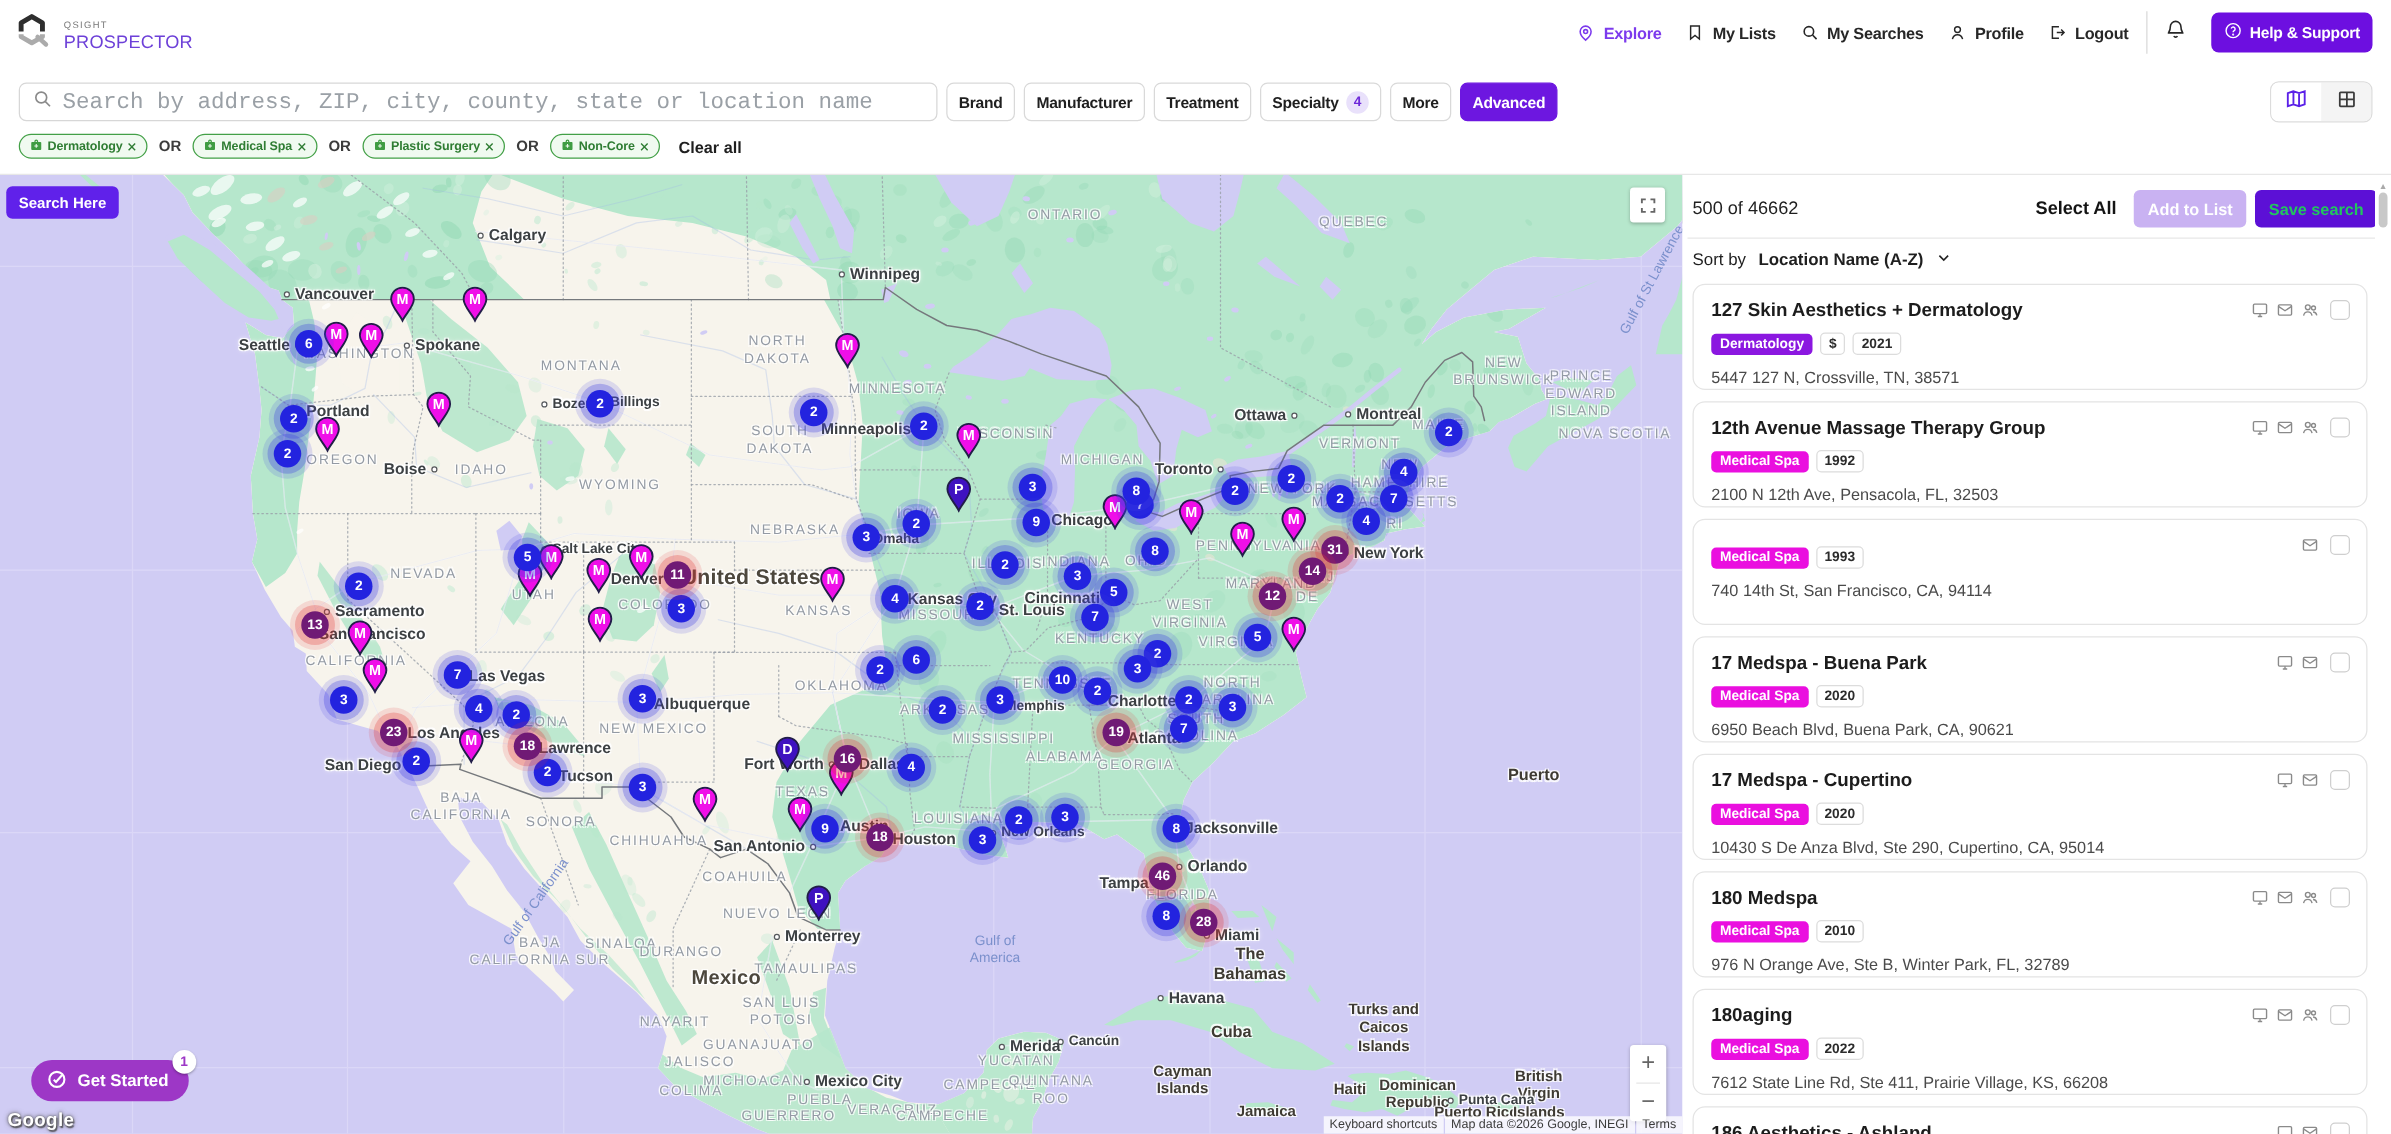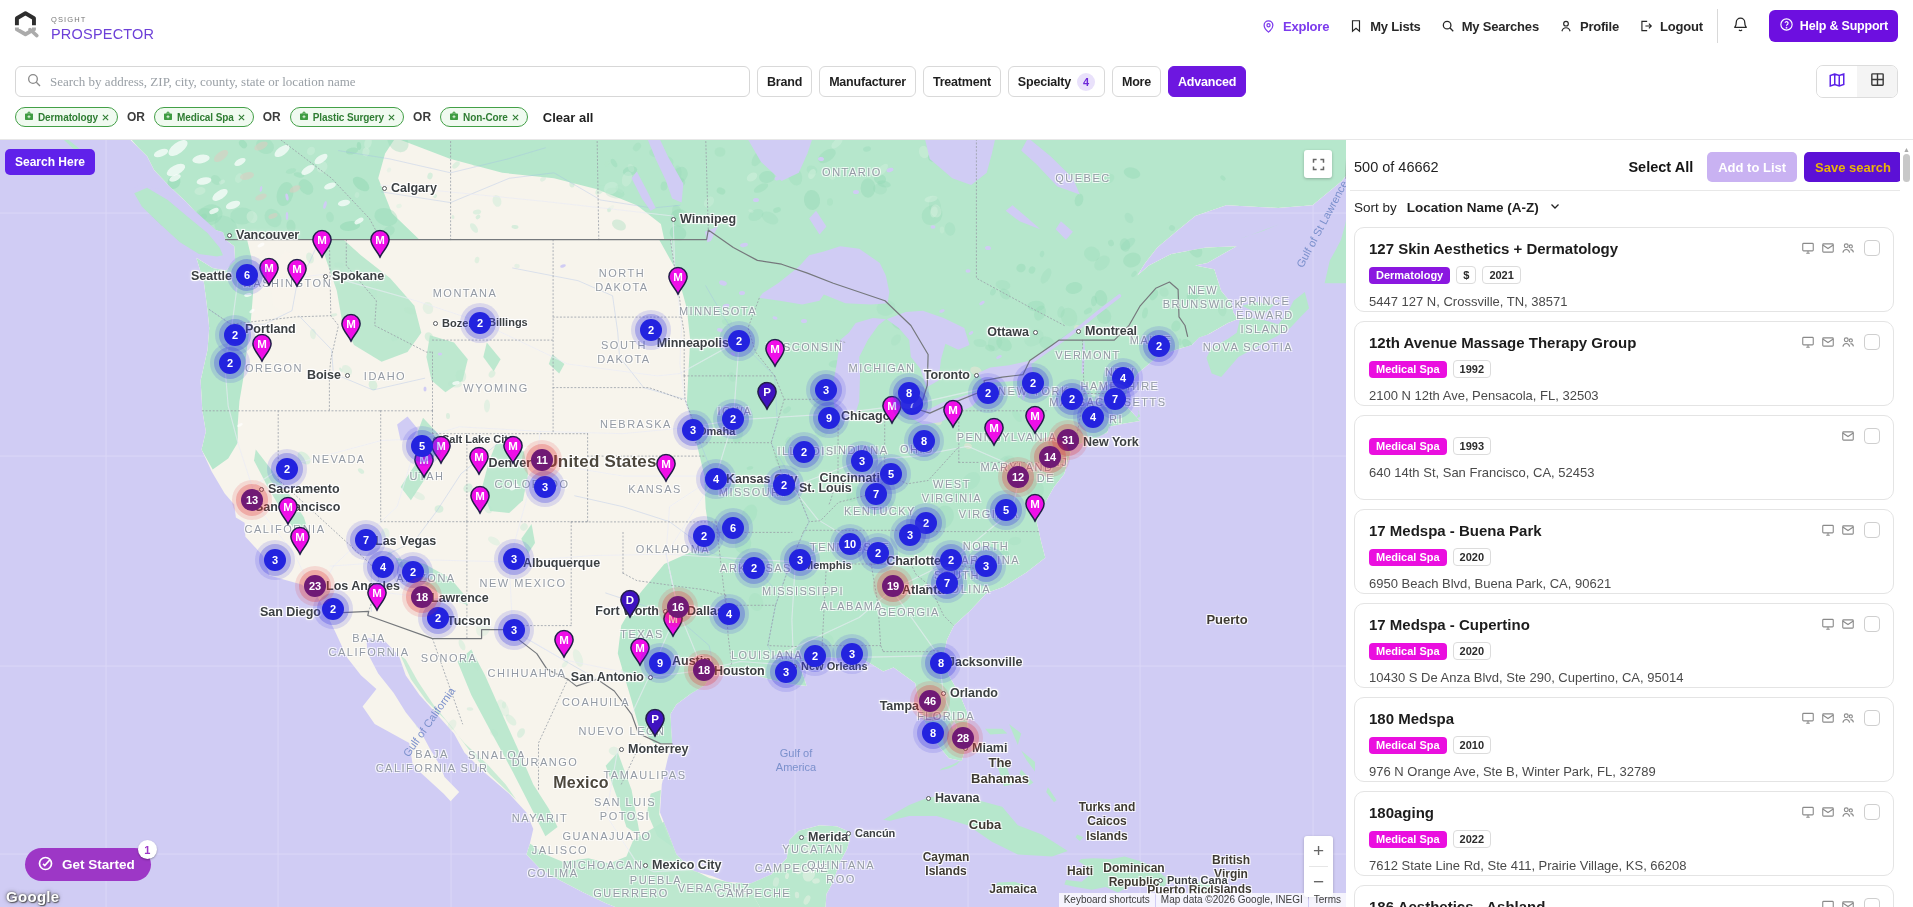--- a/index.html
+++ b/index.html
@@ -10,21 +10,21 @@
 .logo-text .q { font-size:7.5px; letter-spacing:1.1px; color:#777; font-weight:400; margin-top:6px; }
 .logo-text .p { font-size:14.5px; letter-spacing:0.2px; color:#6d40d8; font-weight:400; margin-top:2px; }
 .topnav { position:absolute; right:15px; top:0; height:52px; display:flex; align-items:center; gap:20px; }
 .nav-item { display:flex; align-items:center; gap:7px; font-size:13px; font-weight:700; color:#272727; cursor:pointer; letter-spacing:-0.2px; }
 .nav-item.active { color:#7c3aed; }
 .nav-item svg { display:block; }
 .nav-sep { width:1px; height:34px; background:#d9d9d9; margin:0 -6px; }
 .help-btn { display:flex; align-items:center; gap:6px; background:#6d0fe0; color:#fff; font-size:12.5px; font-weight:700; padding:7px 10px; border-radius:6px; border:none; cursor:pointer; letter-spacing:-0.2px; }
 .search-row { position:absolute; left:15px; top:66px; display:flex; gap:7px; }
 .search-box { width:735px; height:31px; border:1px solid #d7d7d7; border-radius:6px; display:flex; align-items:center; padding:0 10px; gap:8px; background:#fff; }
-.search-box input { border:none; outline:none; font-size:13px; width:100%; color:#c2410c; font-family:Liberation Serif, serif; }
+.search-box input { border:none; outline:none; font-size:18px; width:100%; color:#c2410c; font-family:Liberation Mono, monospace; }
 .search-box input::placeholder { color:#9aa0a6; }
 .fbtn { height:31px; padding:0 9px; border:1px solid #d9d9d9; border-radius:6px; background:#fff; font-size:12.5px; font-weight:700; color:#1f1f1f; cursor:pointer; display:flex; align-items:center; gap:6px; font-family:inherit; letter-spacing:-0.2px; }
 .fbtn.active { background:#6d17e0; border-color:#6d17e0; color:#fff; }
 .fcount { background:#e9e1fb; color:#6d28d9; font-size:11px; font-weight:700; width:18px; height:18px; border-radius:50%; display:flex; align-items:center; justify-content:center; }
 .view-toggle { position:absolute; right:15px; top:65px; display:flex; border:1px solid #dcdcdc; border-radius:7px; overflow:hidden; }
 .vt-btn { width:40px; height:31px; display:flex; align-items:center; justify-content:center; background:#f4f4f4; cursor:pointer; }
 .vt-btn.active { background:#fff; }
 .chips-row { position:absolute; left:15px; top:107px; display:flex; align-items:center; gap:7px; }
 .chip { display:flex; align-items:center; gap:3px; border:1px solid #43a047; background:#f0faf0; color:#2f7d33; border-radius:10px; height:20px; padding:0 7px; font-size:10px; font-weight:700; cursor:pointer; letter-spacing:-0.1px; }
 .chip .x { display:flex; }
@@ -62,21 +62,21 @@
 .google { position:absolute; left:6px; bottom:2px; font-size:15px; font-weight:700; color:#fff; letter-spacing:.3px; z-index:5;
   text-shadow:0 0 2px rgba(80,80,80,.9), 0 0 4px rgba(90,90,90,.7), 1px 1px 1px rgba(60,60,60,.8); }
 .attrib { position:absolute; right:0; bottom:0; display:flex; z-index:5; font-size:10px; color:#3c3c3c; height:14px; line-height:14px; }
 .attrib span { background:rgba(255,255,255,.78); padding:0 5px; margin-left:1px; white-space:nowrap; }
 
 .panel { position:absolute; left:1346px; top:140px; width:567px; height:767px; background:#fff; z-index:10; }
 .panel-head { position:absolute; left:8px; top:12px; width:548px; display:flex; align-items:center; }
 .res-count { font-size:14.5px; color:#1f1f1f; }
 .select-all { margin-left:auto; font-size:14.5px; font-weight:700; color:#141414; cursor:pointer; }
 .btn-add { margin-left:14px; background:#c9b2f2; border:none; color:#fff; font-size:13px; font-weight:700; height:30px; padding:0 11px; border-radius:5px; cursor:default; font-family:inherit; }
-.btn-save { margin-left:7px; background:#5c10d6; border:none; color:#eab308; font-size:13px; font-weight:700; height:30px; padding:0 11px; border-radius:5px; cursor:pointer; font-family:inherit; }
+.btn-save { margin-left:7px; background:#5c10d6; border:none; color:#22c55e; font-size:13px; font-weight:700; height:30px; padding:0 11px; border-radius:5px; cursor:pointer; font-family:inherit; }
 .panel-div { position:absolute; left:4px; top:50px; width:552px; height:1px; background:#e8e8e8; }
 .sort-row { position:absolute; left:8px; top:60px; display:flex; align-items:center; gap:10px; font-size:13.5px; color:#1f1f1f; }
 .sort-val { font-weight:700; display:flex; align-items:center; gap:10px; cursor:pointer; }
 .cards { position:absolute; left:8px; top:87px; width:548px; }
 .card { position:relative; width:540px; height:85px; border:1px solid #e4e4e4; border-radius:10px; background:#fff; margin-bottom:9px; padding:12px 14px; }
 .card-title { font-size:15px; font-weight:700; color:#1c1c1c; }
 .badges { display:flex; gap:6px; margin-top:9px; align-items:center; }
 .badge { font-size:11px; font-weight:700; border-radius:4px; padding:3px 7px; line-height:1; }
 .badge.derm { background:#8b17e0; color:#fff; }
 .badge.spa { background:#ea0fdf; color:#fff; }
@@ -695,21 +695,21 @@
 HAMPSHIRE</div>
       <div class="lbl state" style="left:1108px;top:263px">MASSACHUSETTS</div>
       <div class="lbl state" style="left:1116px;top:280px">RI</div>
       <div class="lbl state" style="left:1151px;top:201px">MAINE</div>
       <div class="lbl state" style="left:1060px;top:323px">NJ</div>
       <div class="lbl state" style="left:1046px;top:339px">DE</div>
       <div class="lbl state" style="left:852px;top:33px">ONTARIO</div>
       <div class="lbl state" style="left:1083px;top:39px">QUEBEC</div>
       <div class="lbl state" style="left:1203px;top:158px">NEW
 BRUNSWICK</div>
-      <div class="lbl state" style="left:1248px;top:208px">NOVA SCOTIA</div>
+      <div class="lbl state" style="left:1292px;top:208px">NOVA SCOTIA</div>
       <div class="lbl state" style="left:1265px;top:176px">PRINCE
 EDWARD
 ISLAND</div>
       <div class="lbl state" style="left:369px;top:506px">BAJA
 CALIFORNIA</div>
       <div class="lbl state" style="left:449px;top:519px">SONORA</div>
       <div class="lbl state" style="left:527px;top:534px">CHIHUAHUA</div>
       <div class="lbl state" style="left:596px;top:563px">COAHUILA</div>
       <div class="lbl state" style="left:622px;top:592px">NUEVO LEON</div>
       <div class="lbl state" style="left:645px;top:636px">TAMAULIPAS</div>
@@ -1406,21 +1406,21 @@
             </svg>
           </span>
           <span class="checkbox"></span>
         </div>
       </div>
       <div class="card">
         <div class="badges">
           <span class="badge spa">Medical Spa</span>
           <span class="badge out">1993</span>
         </div>
-        <div class="card-addr">640 14th St, San Francisco, CA, 52453</div>
+        <div class="card-addr">740 14th St, San Francisco, CA, 94114</div>
         <div class="card-icons">
           <span class="icon">
             <svg width="14" height="14" viewBox="0 0 24 24" fill="none" stroke="#8a8a8a" stroke-width="1.9">
               <rect x="3" y="5" width="18" height="14" rx="1.5"></rect>
               <path d="m3 7 9 6 9-6"></path>
             </svg>
           </span>
           <span class="checkbox"></span>
         </div>
       </div>

